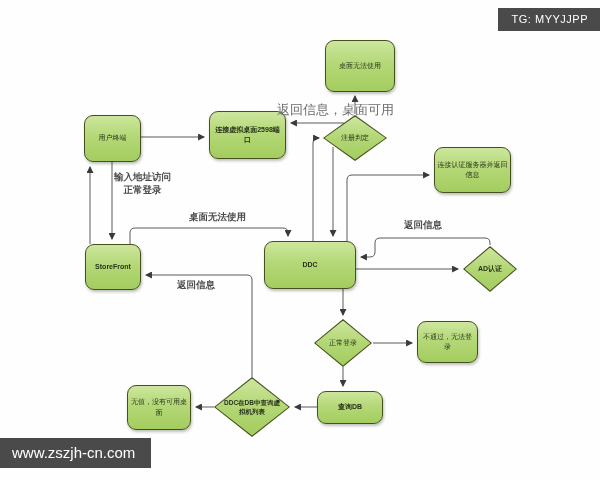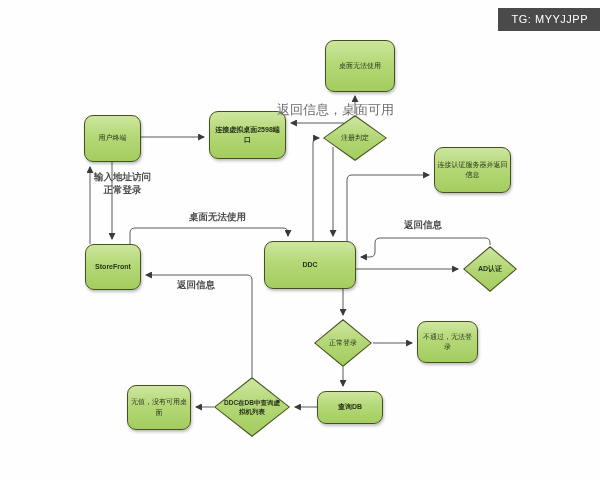--- a/index.html
+++ b/index.html
@@ -89,22 +89,23 @@
     <div class="d-fill"></div>
     <div class="d-label">正常登录</div>
   </div>
   <div class="diamond" style="left:214px;top:377px;width:76px;height:60px;">
     <div class="d-border"></div>
     <div class="d-fill"></div>
     <div class="d-label" style="font-size:6.5px;font-weight:bold;padding:0 8px;">DDC在DB中查询虚拟机列表</div>
   </div>
 
   <div class="edge-label" style="left:277px;top:101px;">返回信息，桌面可用</div>
-  <div class="edge-label strong" style="left:94px;top:171px;font-family:Liberation Mono, monospace;">
+  <div class="edge-label strong" style="left:114px;top:171px;font-family:Liberation Mono, monospace;">
     <span class="ln">输入地址访问</span>
     <span class="ln">正常登录</span>
   </div>
   <div class="edge-label strong" style="left:189px;top:211px;">桌面无法使用</div>
   <div class="edge-label strong" style="left:404px;top:219px;">返回信息</div>
   <div class="edge-label strong" style="left:177px;top:279px;">返回信息</div>
 
   <div class="tag">TG: MYYJJPP</div>
+  <div class="sitemark">www.zszjh-cn.com</div>
 </div>
 
 </body></html>

